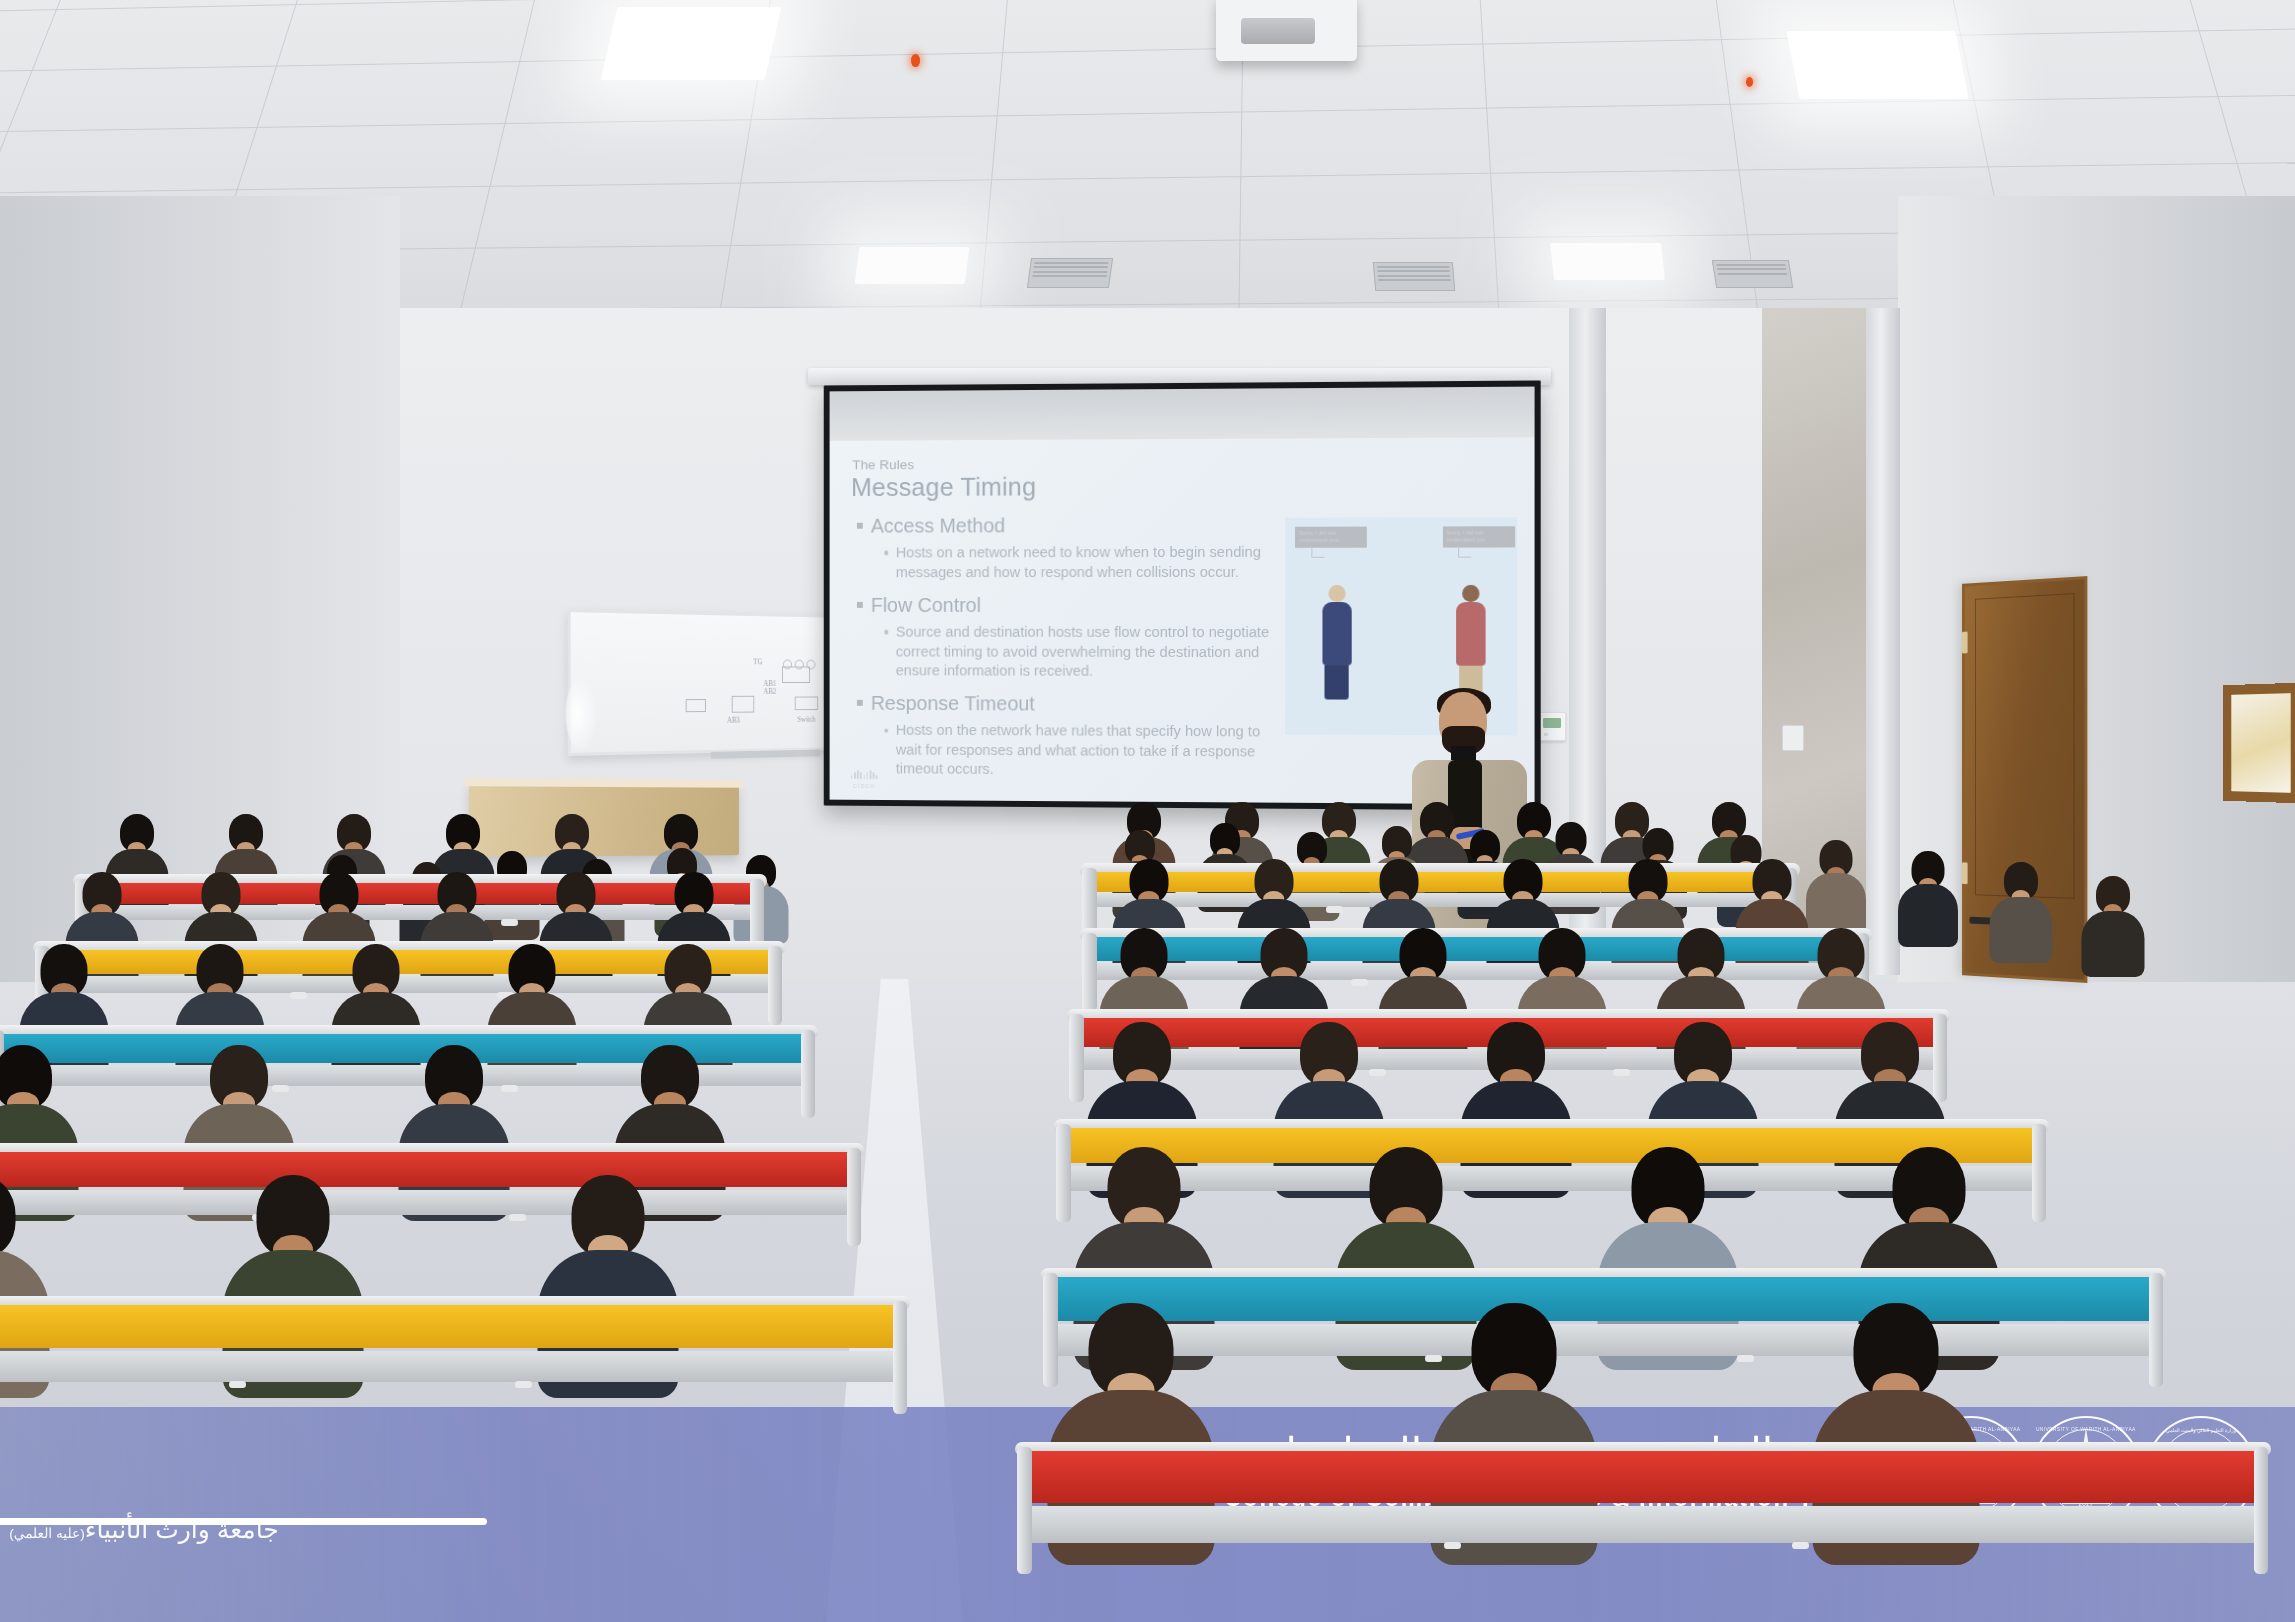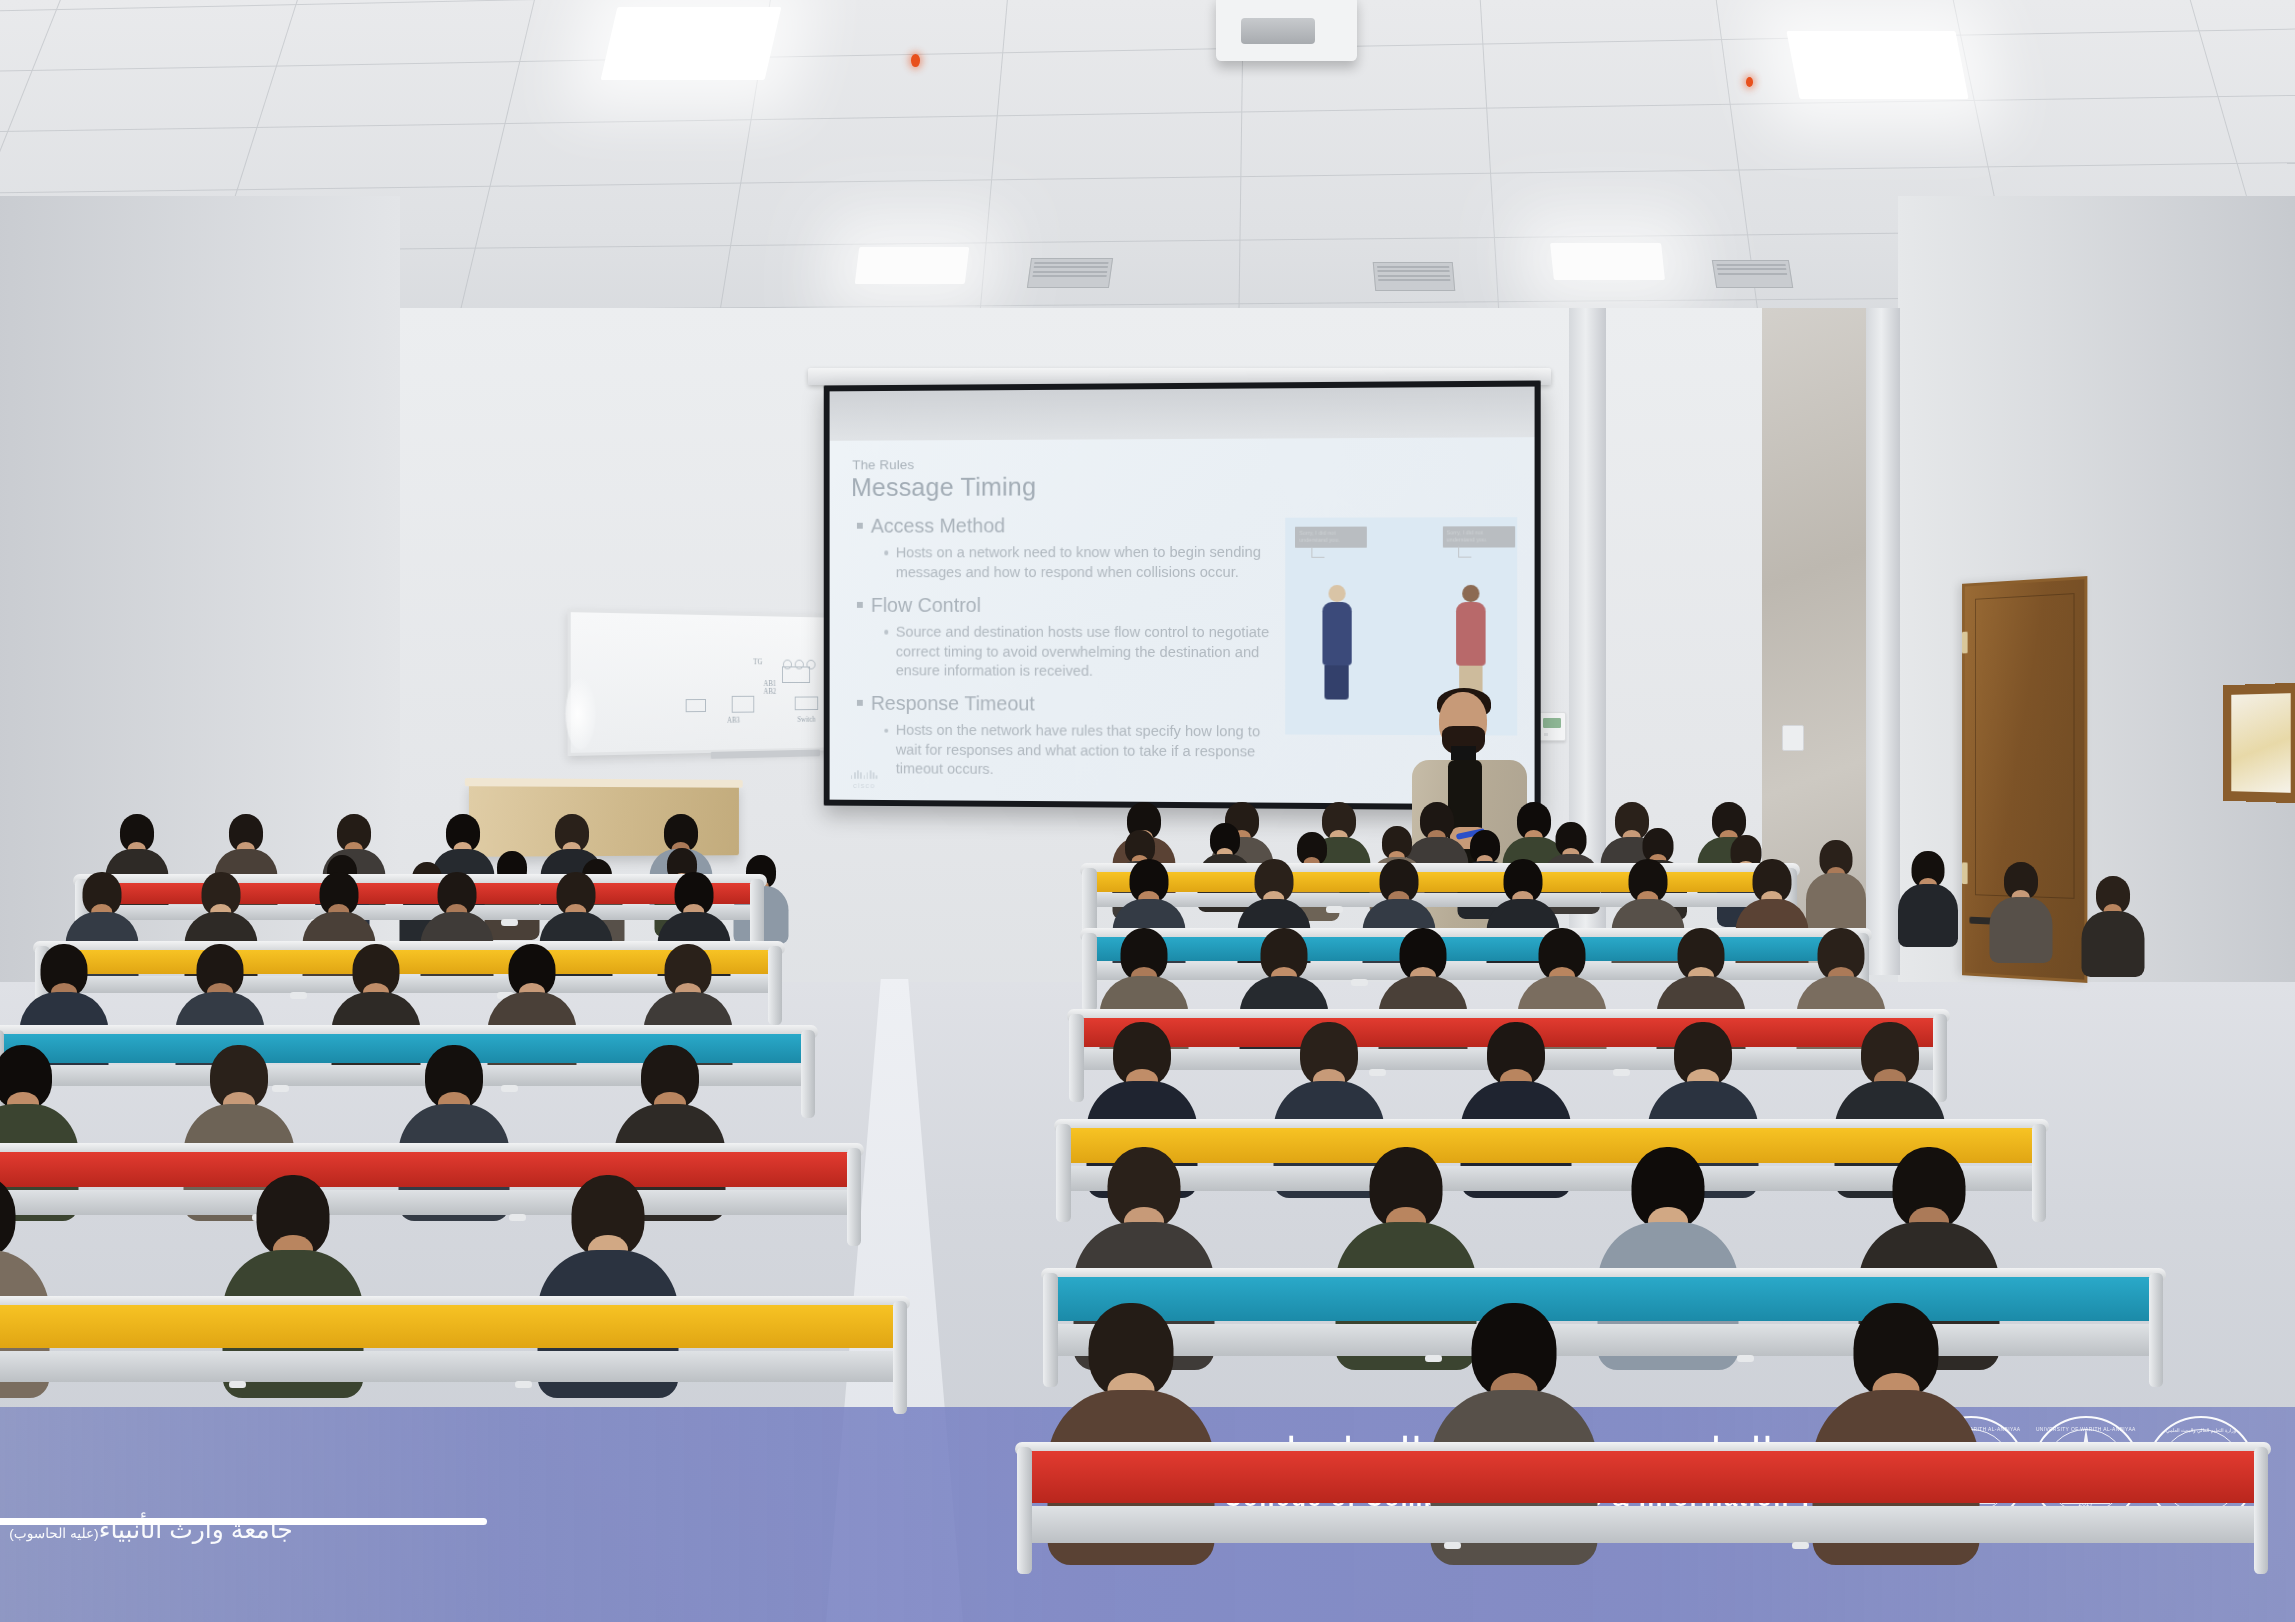--- a/index.html
+++ b/index.html
@@ -883,21 +883,21 @@
           <div class="torso" style="top:31px;width:55px;height:58px;background:#8d99a6;"></div>
         </div>
       </div>
 
   </div>
 
   <div class="banner">
     <div class="banner-rule"></div>
 
     <div class="wm-left">
-      <span>جامعة وارث الأنبياء</span><span class="small">(عليه الحاسوب)</span>
+      <span>جامعة وارث الأنبياء</span><span class="small">(عليه العلمي)</span>
     </div>
 
     <div class="banner-texts">
       <div class="ban-ar">كلية علوم الحاسوب وتكنولوجيا المعلومات</div>
       <div class="ban-en">College of Computer Science &amp; Information Technology</div>
     </div>
 
     <div class="logos">
       <div class="logo">
         <div class="ring-txt">UNIVERSITY OF WARITH AL-ANBIYAA</div>

